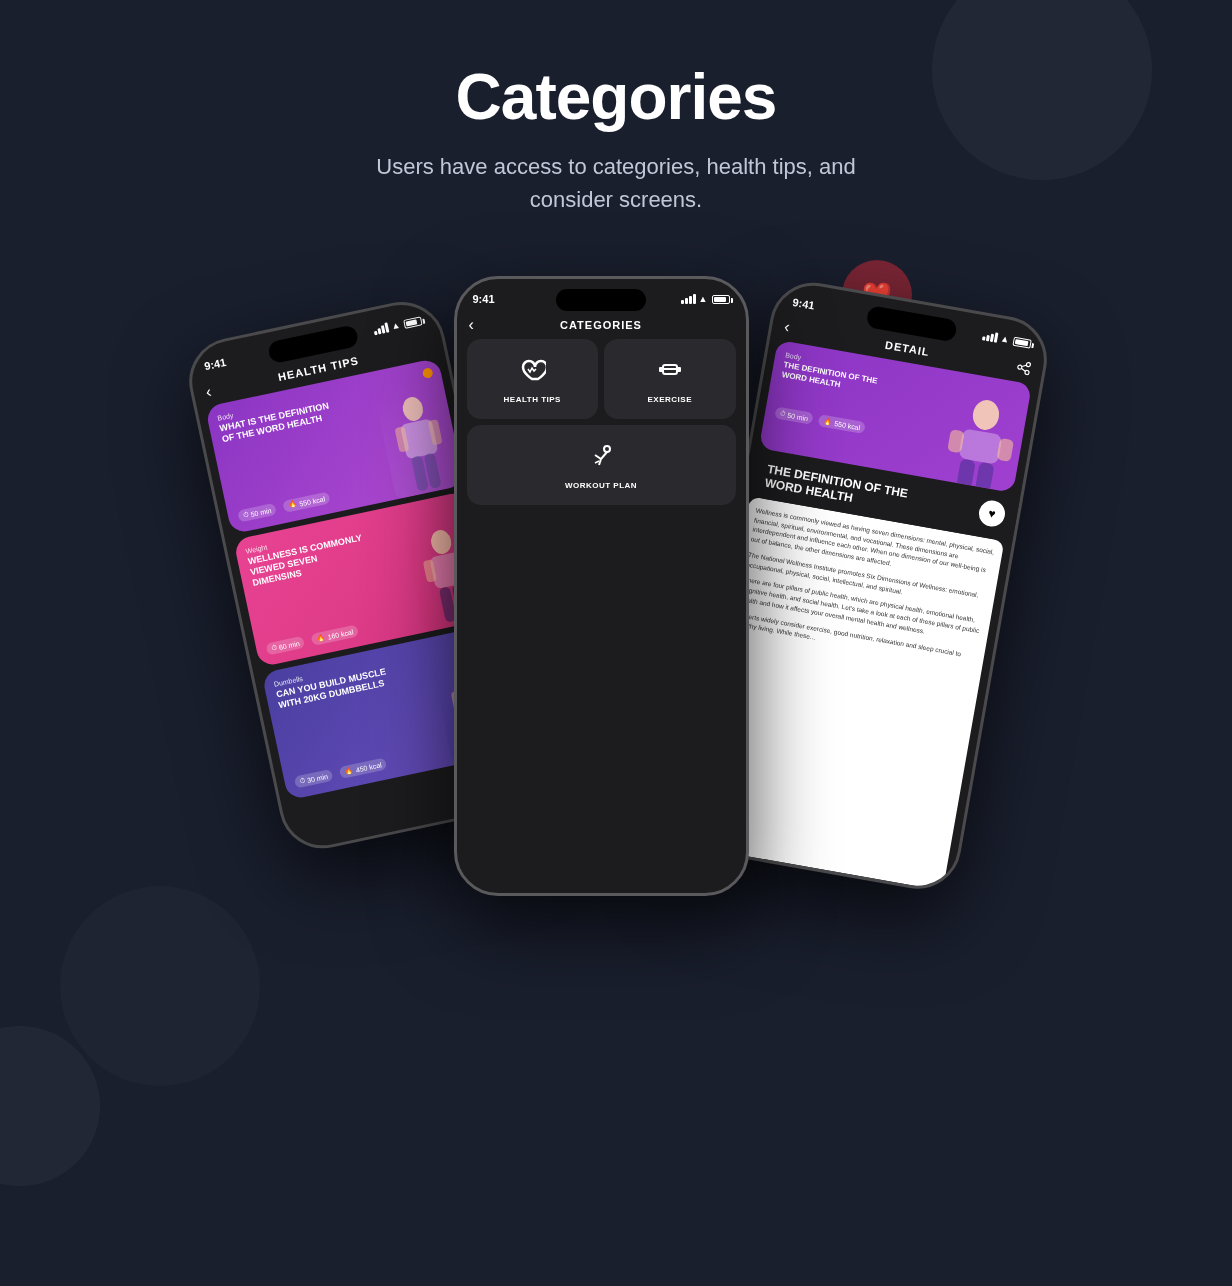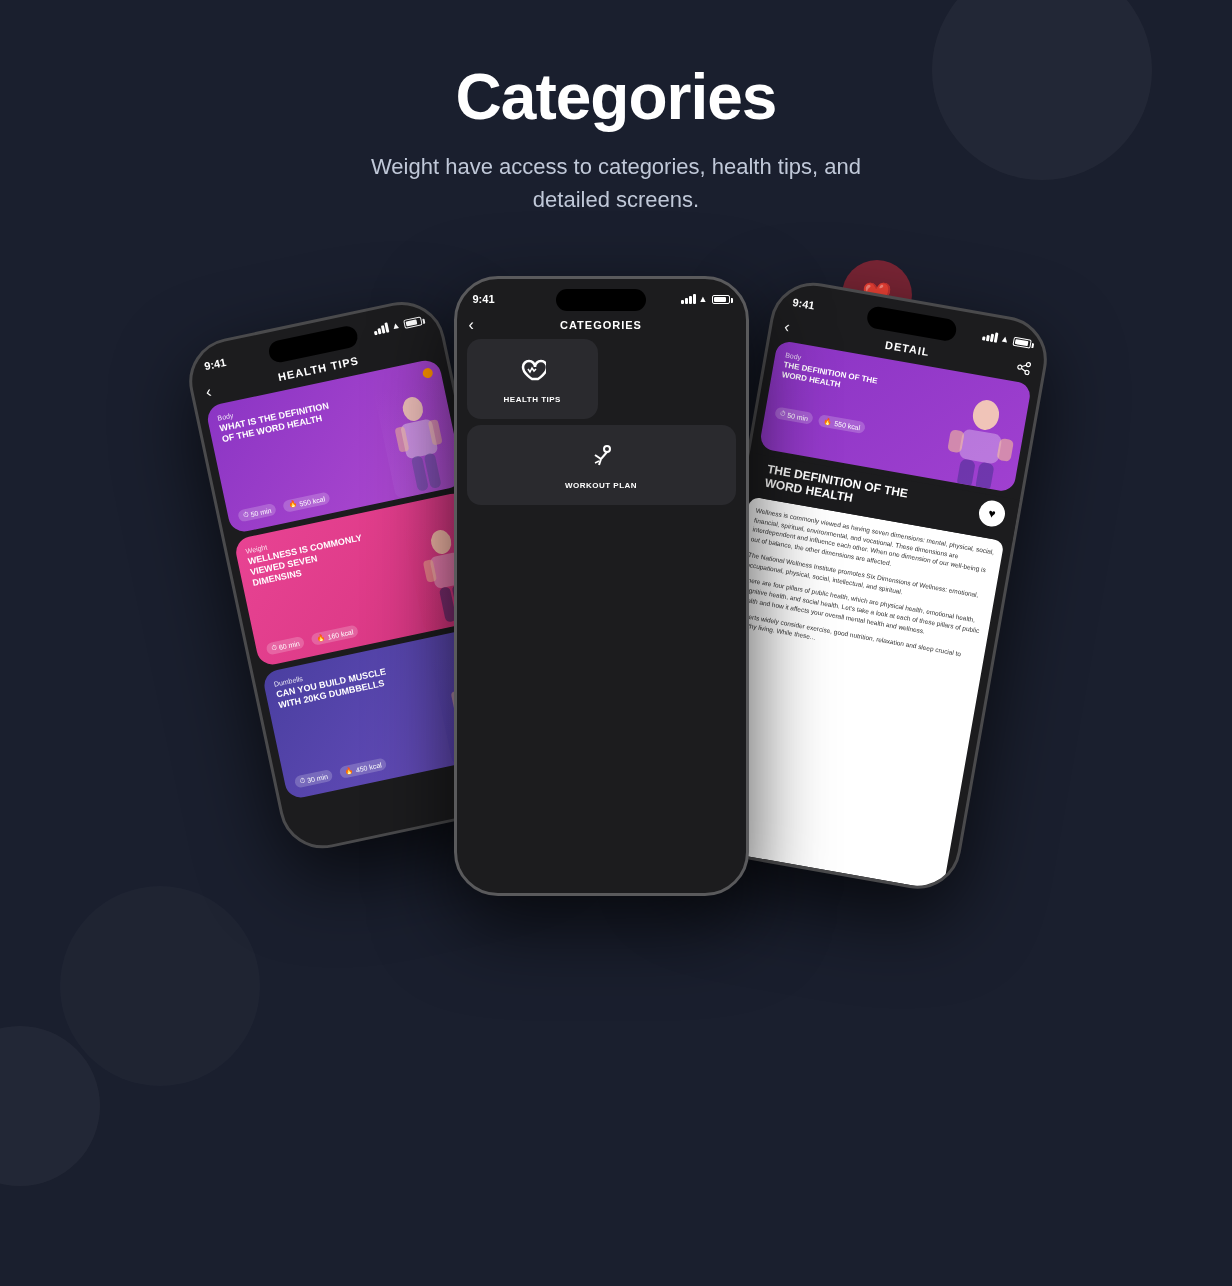--- a/index.html
+++ b/index.html
@@ -374,22 +374,22 @@
 
 <div class="heart-icon-container">
   <div class="heart-icon-bg">
     <span style="font-size:24px;">❤️</span>
   </div>
 </div>
 
 <div class="header">
   <h1 class="header-title">Categories</h1>
   <p class="header-subtitle">
-    <span>Weight have access to categories, health tips, and</span><br>
-    <span>detailed screens.</span>
+    <span>Users have access to categories, health tips, and</span><br>
+    <span>consider screens.</span>
   </p>
 </div>
 
 <div class="phones-container">
 
   <div class="phone phone-left">
     <div class="phone-notch"></div>
     <div class="phone-status-bar">
       <span class="status-time">9:41</span>
       <div class="status-icons">
@@ -528,20 +528,31 @@
       <div class="cat-card">
         <div class="cat-icon">
           <svg width="28" height="28" viewBox="0 0 28 28" fill="none">
             <path d="M14 24s-9-5.5-9-12a6 6 0 0112 0 6 6 0 0112 0c0 6.5-9 12-9 12z" fill="none" stroke="white" stroke-width="2.5"></path>
             <polyline points="10,14 12,17 14,13 16,16 18,14" stroke="white" stroke-width="1.5" fill="none"></polyline>
           </svg>
         </div>
         <span class="cat-label">HEALTH TIPS</span>
       </div>
 
+      <div class="cat-card">
+        <div class="cat-icon">
+          <svg width="28" height="28" viewBox="0 0 28 28" fill="none">
+            <rect x="3" y="12" width="4" height="5" rx="1" fill="white"></rect>
+            <rect x="21" y="12" width="4" height="5" rx="1" fill="white"></rect>
+            <rect x="7" y="10" width="14" height="9" rx="2" fill="none" stroke="white" stroke-width="2"></rect>
+            <line x1="7" y1="14" x2="21" y2="14" stroke="white" stroke-width="2"></line>
+          </svg>
+        </div>
+        <span class="cat-label">EXERCISE</span>
+      </div>
 
 
 
 
 
       <div class="cat-card full-width">
         <div class="cat-icon">
           <svg width="28" height="28" viewBox="0 0 28 28" fill="none">
             <circle cx="20" cy="8" r="3" fill="none" stroke="white" stroke-width="2"></circle>
             <line x1="20" y1="11" x2="14" y2="18" stroke="white" stroke-width="2"></line>

